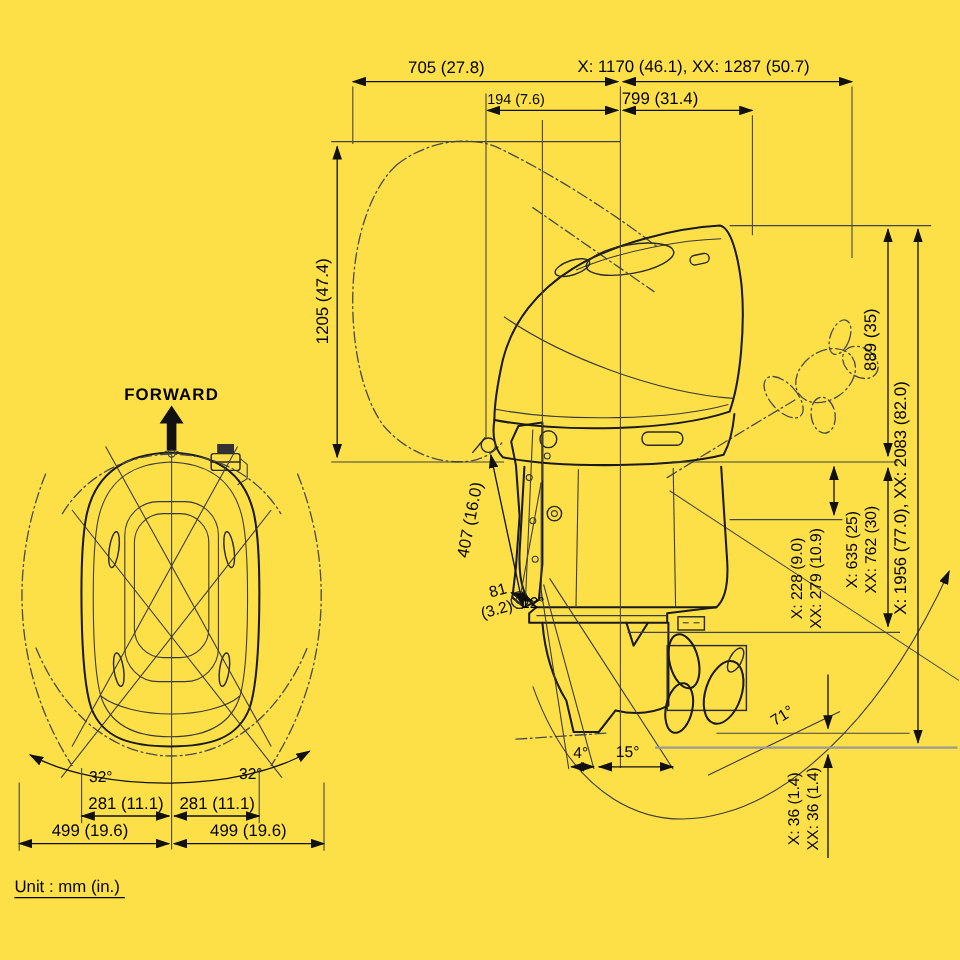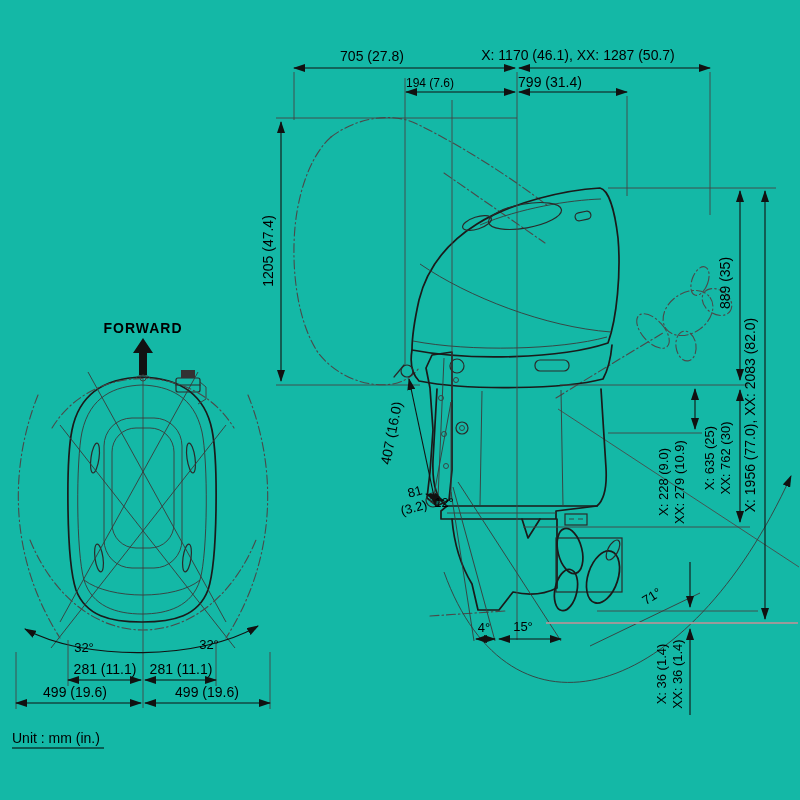--- a/index.html
+++ b/index.html
@@ -1,16 +1,16 @@
 <!DOCTYPE html>
 <html><head>
 <meta charset="utf-8">
 <style>
   html,body{margin:0;padding:0;background:#ffffff;}
-  .stage{position:relative;width:800px;height:800px;background:#14b8a6;overflow:hidden;}
+  .stage{position:relative;width:800px;height:800px;background:#fde047;overflow:hidden;}
   svg{display:block;}
   .ln{stroke:#1a1a1a;stroke-width:1.7;fill:none;stroke-linecap:round;stroke-linejoin:round;}
   .md{stroke:#2a2a2a;stroke-width:1.2;fill:none;stroke-linecap:round;}
   .thin{stroke:#3a3a3a;stroke-width:0.9;fill:none;}
   .dim{stroke:#111;stroke-width:1.1;fill:none;}
   .ext{stroke:#444;stroke-width:0.9;fill:none;}
   .ph{stroke:#4a4a4a;stroke-width:1.1;fill:none;stroke-dasharray:9 3 1.5 3;stroke-linecap:round;}
   .phl{stroke:#4a4a4a;stroke-width:0.9;fill:none;}
   .grey{stroke:#9a9a9a;stroke-width:2;fill:none;}
   .txt{font:14px "Liberation Sans","DejaVu Sans",sans-serif;fill:#000;}

